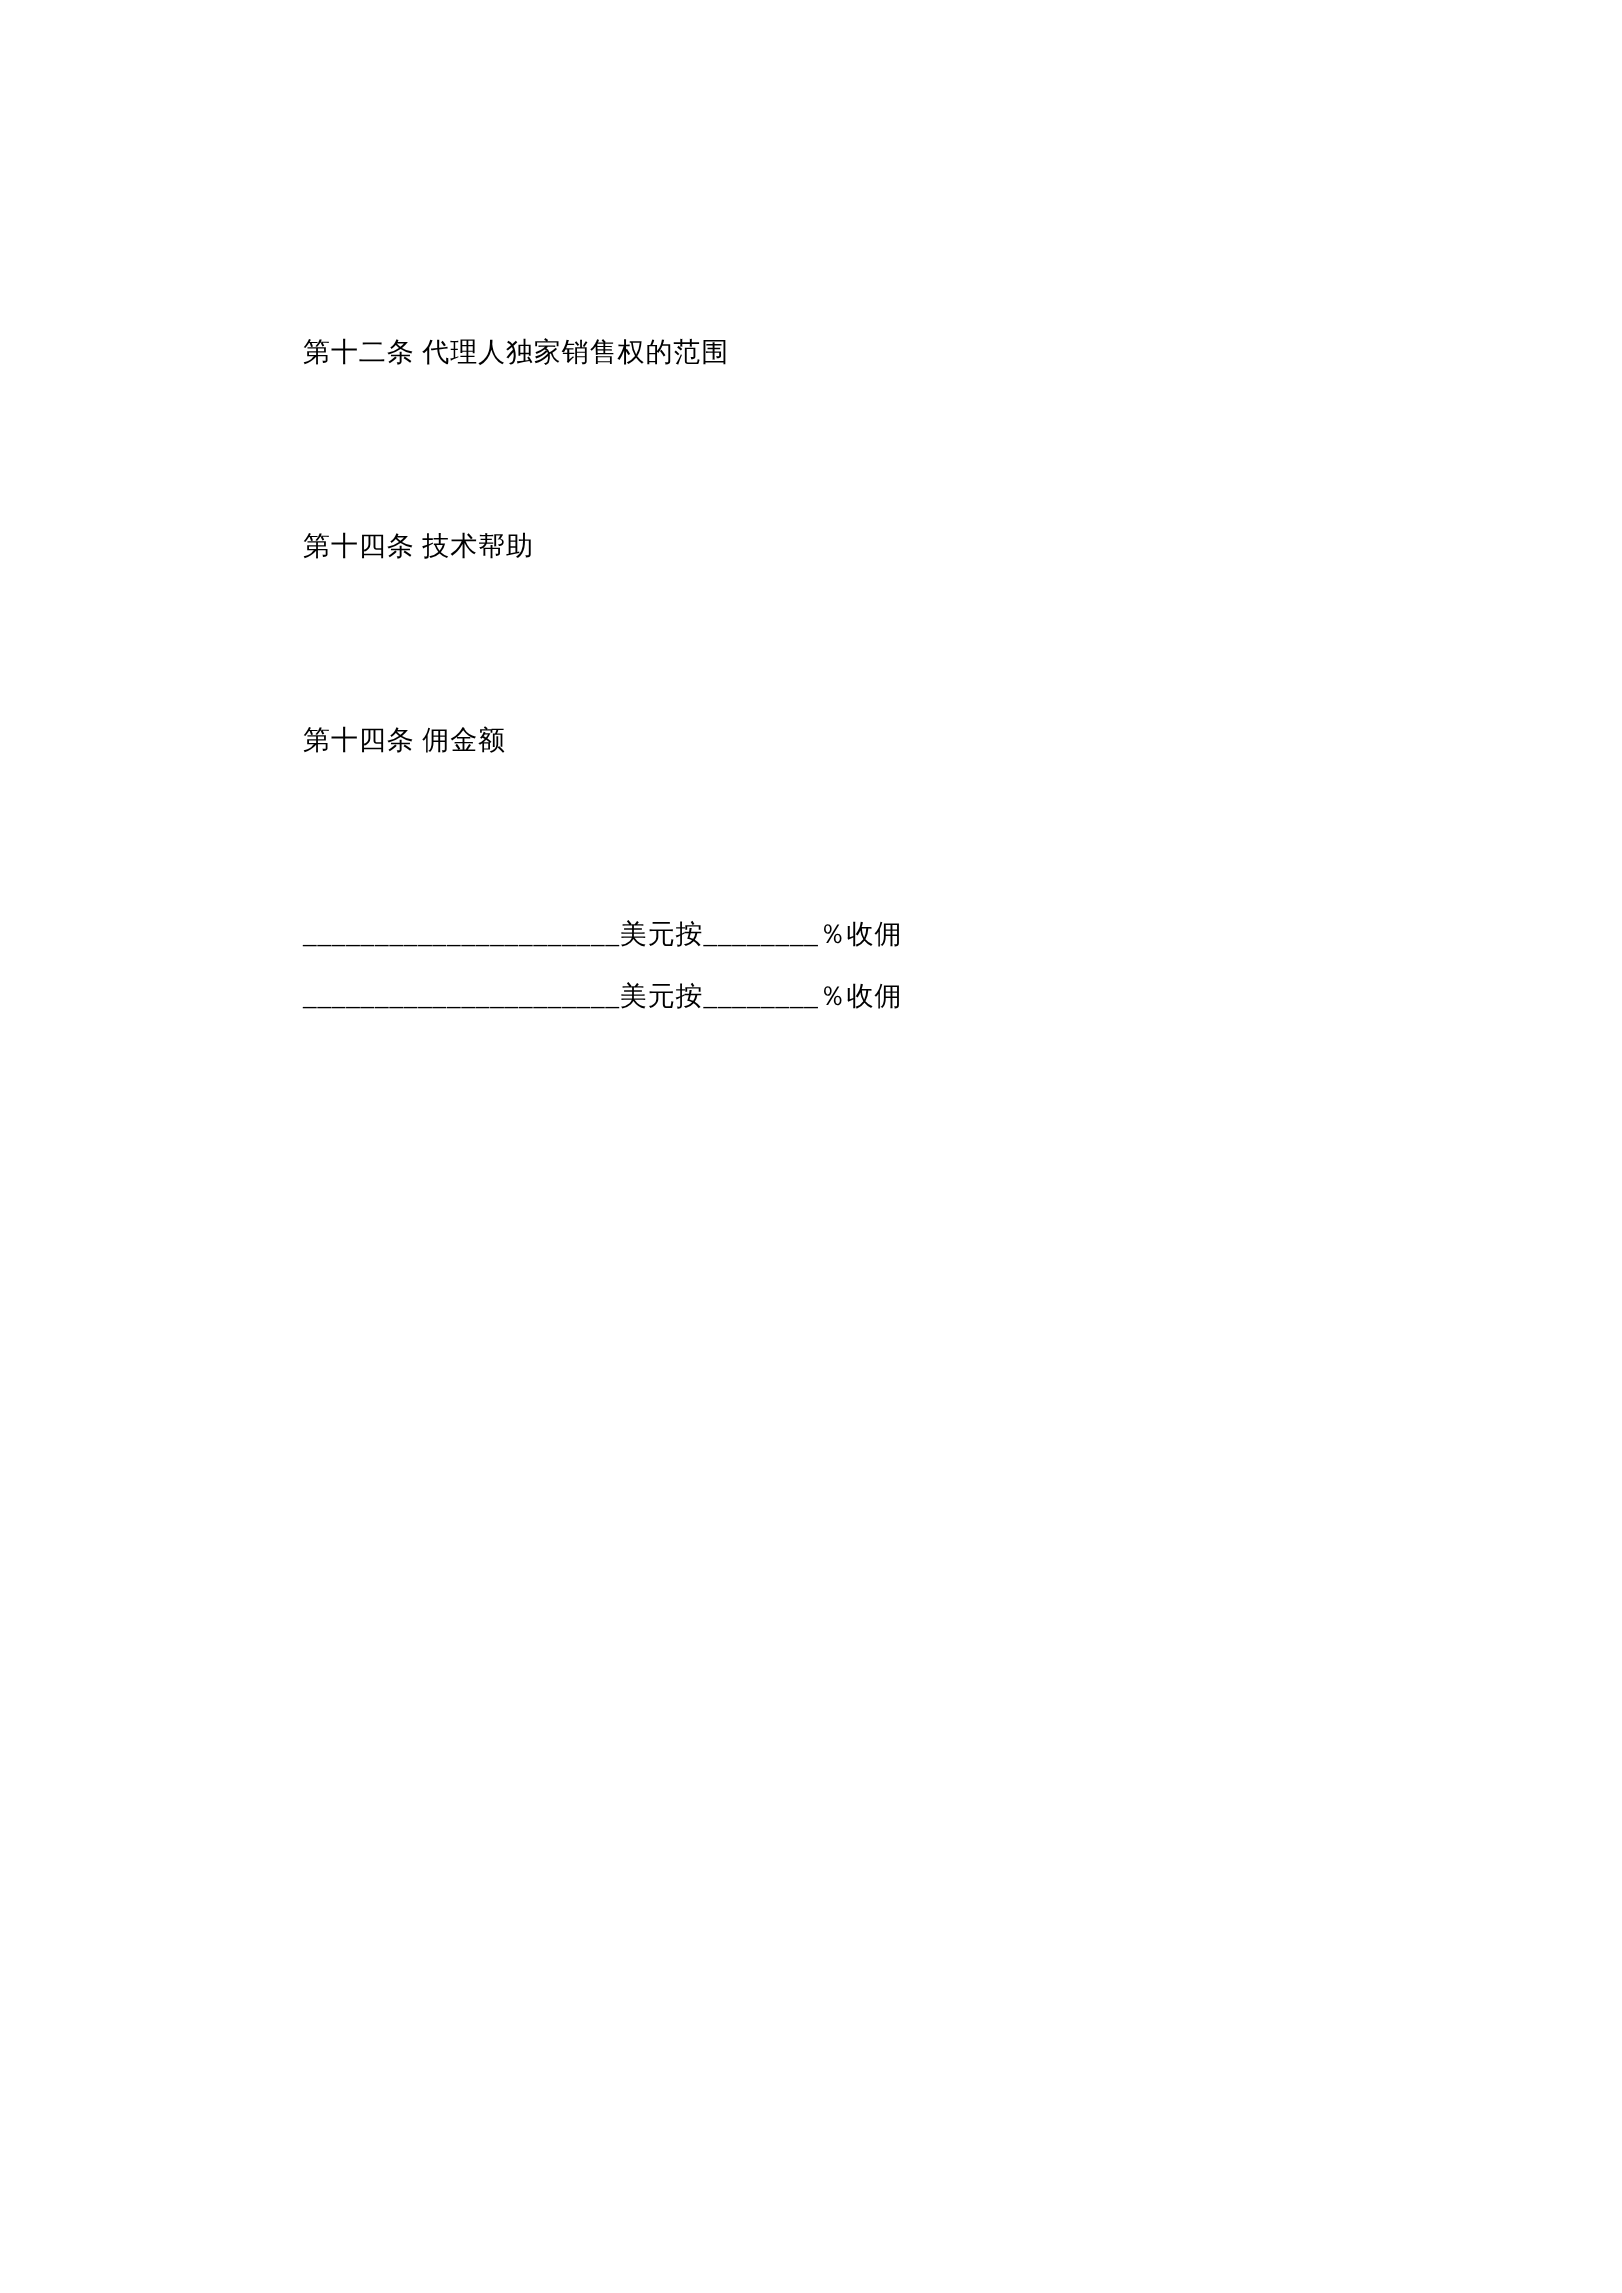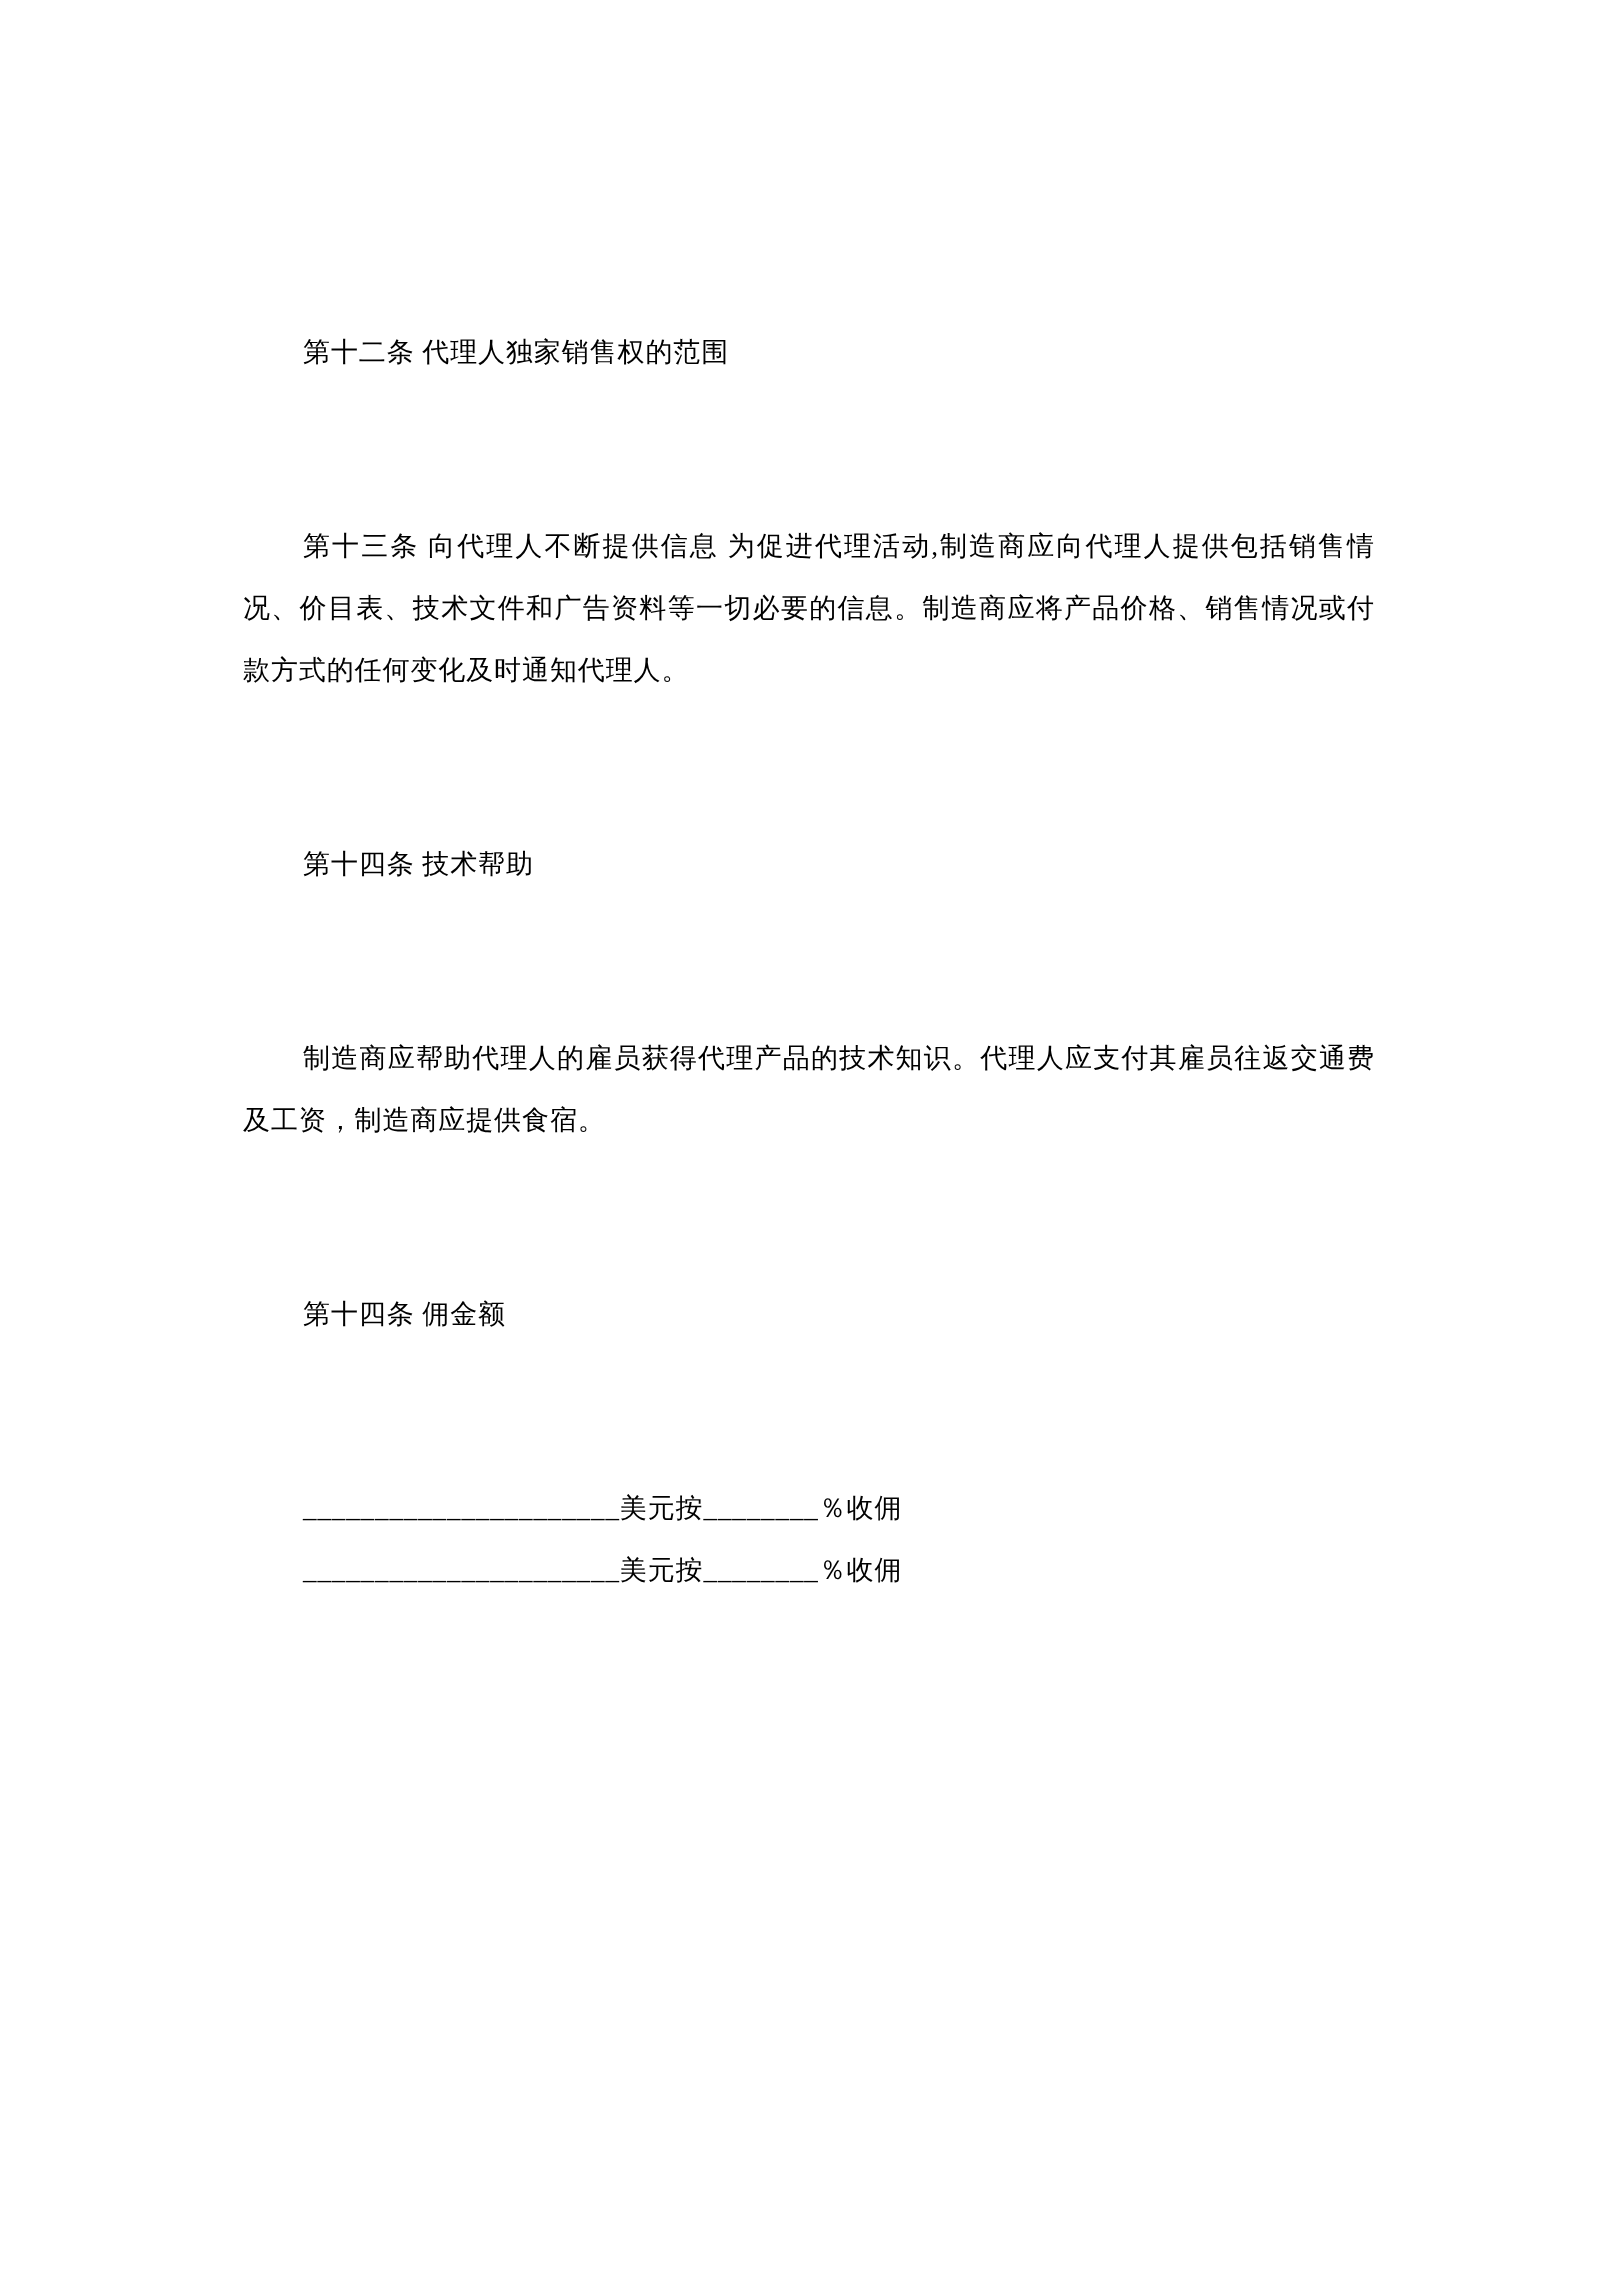--- a/index.html
+++ b/index.html
@@ -33,25 +33,23 @@
     margin-bottom: 0;
   }
 </style>
 </head>
 <body>
 
 <div class="page">
   <div class="block">第十二条 代理人独家销售权的范围</div>
 
 
-  <div class="block">第十三条 向代理人不断提供信息 为促进代理活动,制造商应向代理人提供包括销售情况、价目表、技术文件和广告资料等一切必要的信息。制造商应将产品价格、销售情况或付款方式的任何变化及时通知代理人。</div>
 
   <div class="block">第十四条 技术帮助</div>
 
-  <div class="block">制造商应帮助代理人的雇员获得代理产品的技术知识。代理人应支付其雇员往返交通费及工资，制造商应提供食宿。</div>
 
   <div class="block">第十四条 佣金额</div>
 
 
   <div class="block tight">______________________美元按________％收佣</div>
 
   <div class="block tight">______________________美元按________％收佣</div>
 </div>
 
 

